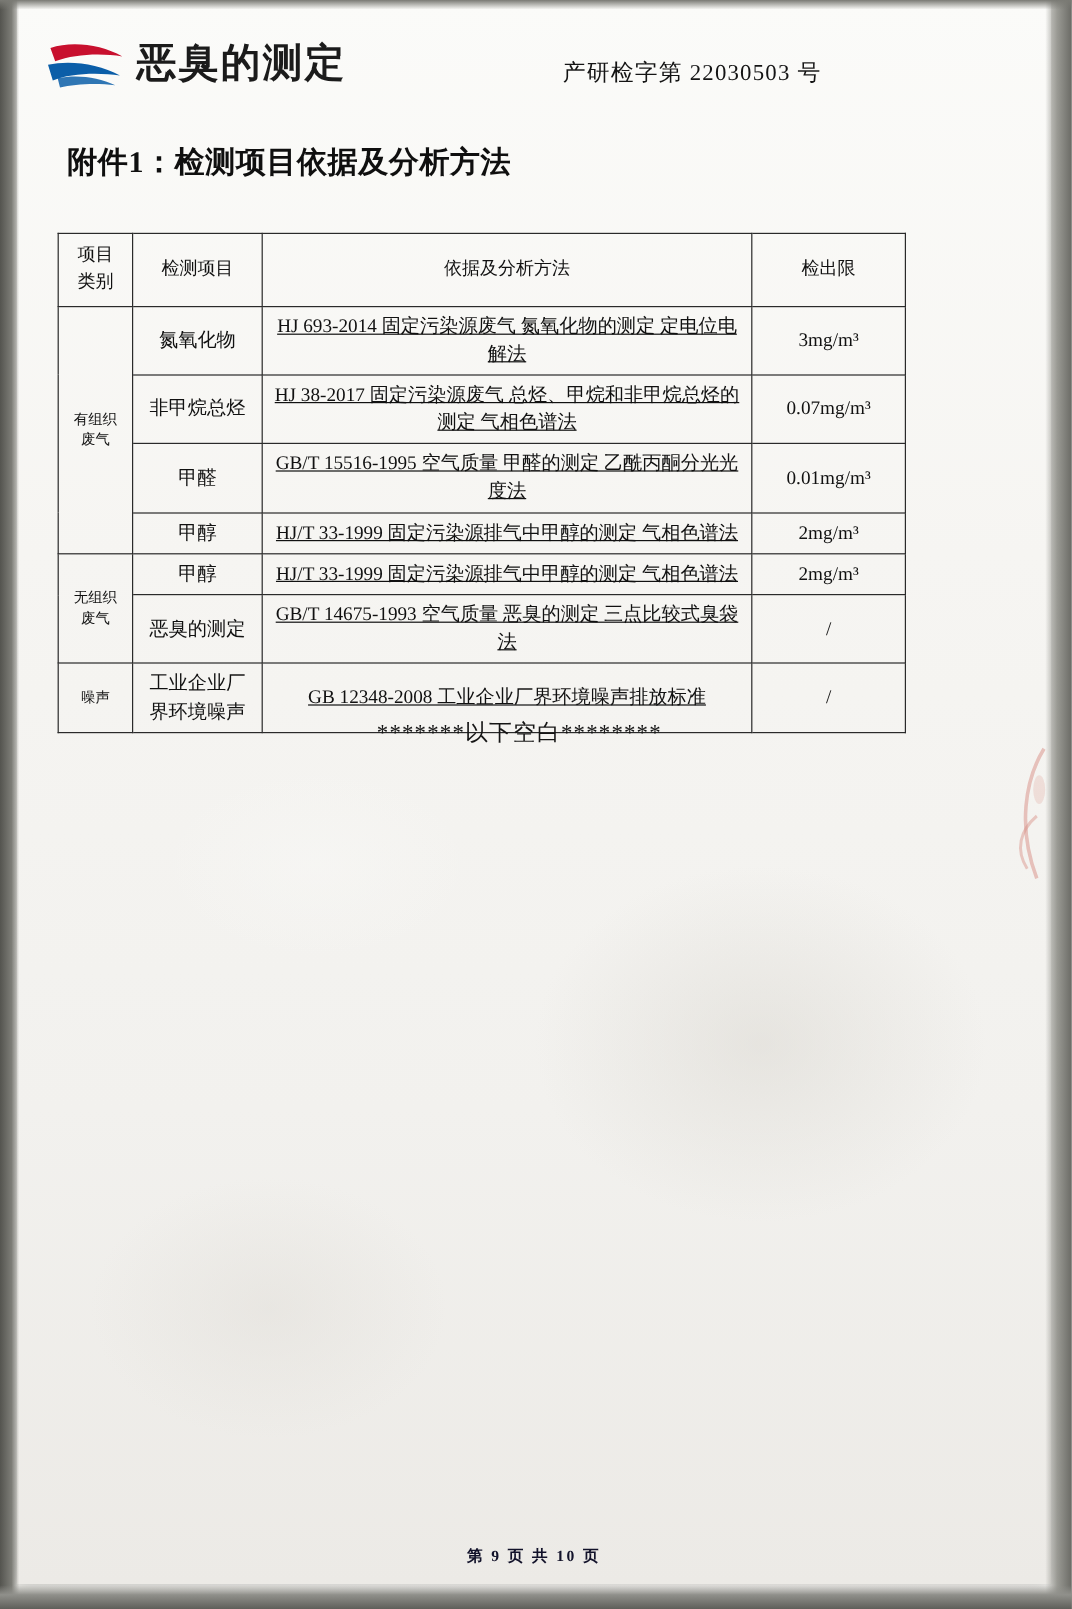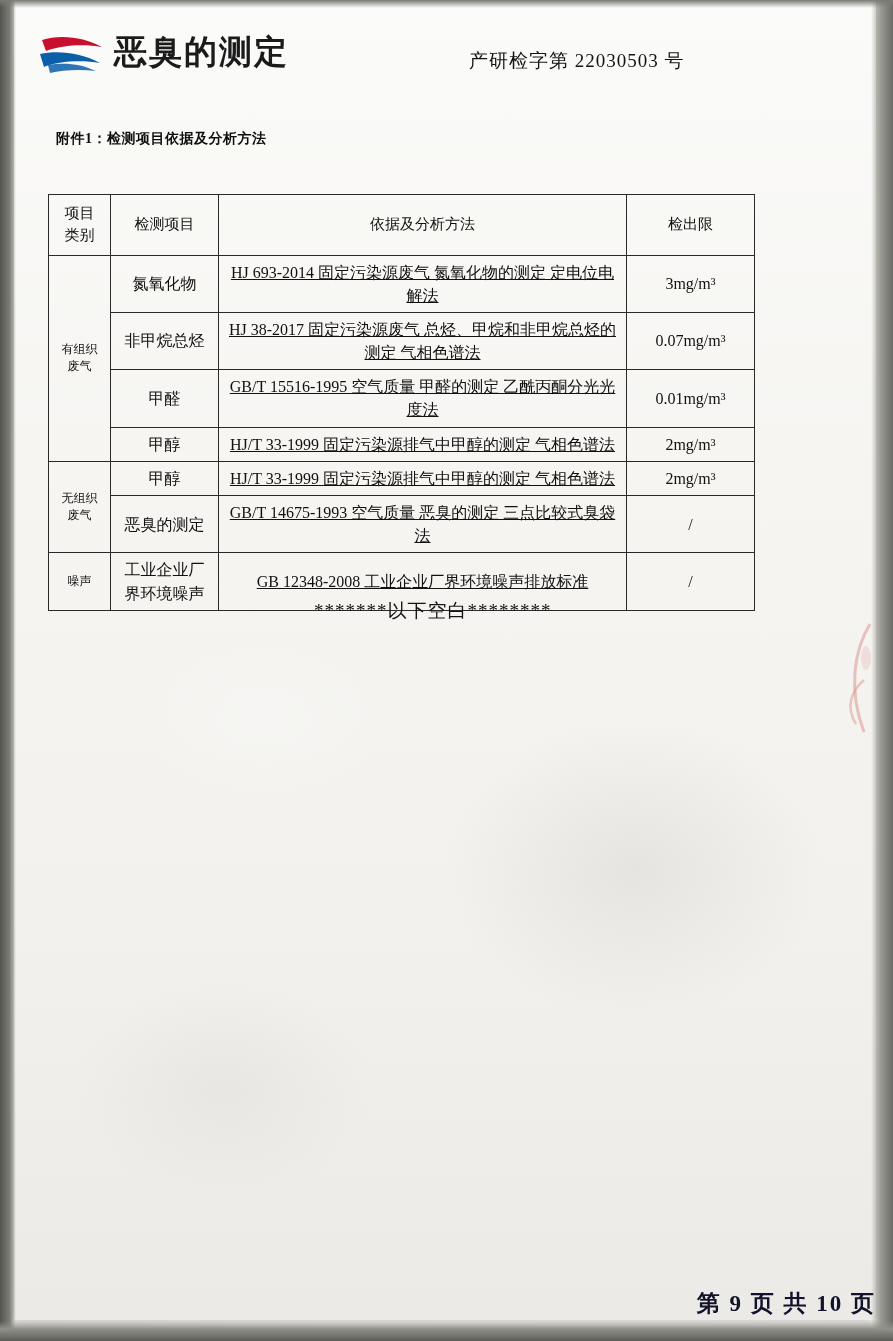--- a/index.html
+++ b/index.html
@@ -93,22 +93,22 @@
     font-size: 19px;
     color: #141414;
     letter-spacing: 1px;
     white-space: nowrap;
   }
 
   
   .attach-title {
     position: absolute;
     left: 42px;
-    top: 130px;
-    font-size: 14px;
+    top: 118px;
+    font-size: 25px;
     font-weight: bold;
     color: #0f0f0f;
     letter-spacing: 0.5px;
   }
 
   
   .tbl-wrap {
     position: absolute;
     left: 34px;
     top: 166px;
@@ -155,22 +155,22 @@
     font-size: 19px;
     color: #151515;
     letter-spacing: 1px;
   }
 
   .footer {
     position: absolute;
     left: 0;
     top: 1288px;
     width: 862px;
-    text-align: right;
-    font-size: 23px;
+    text-align: center;
+    font-size: 13px;
     font-weight: bold;
     color: #12122a;
     letter-spacing: 2px;
   }
 
   
   .stamp {
     position: absolute;
     right: 2px;
     top: 620px;

